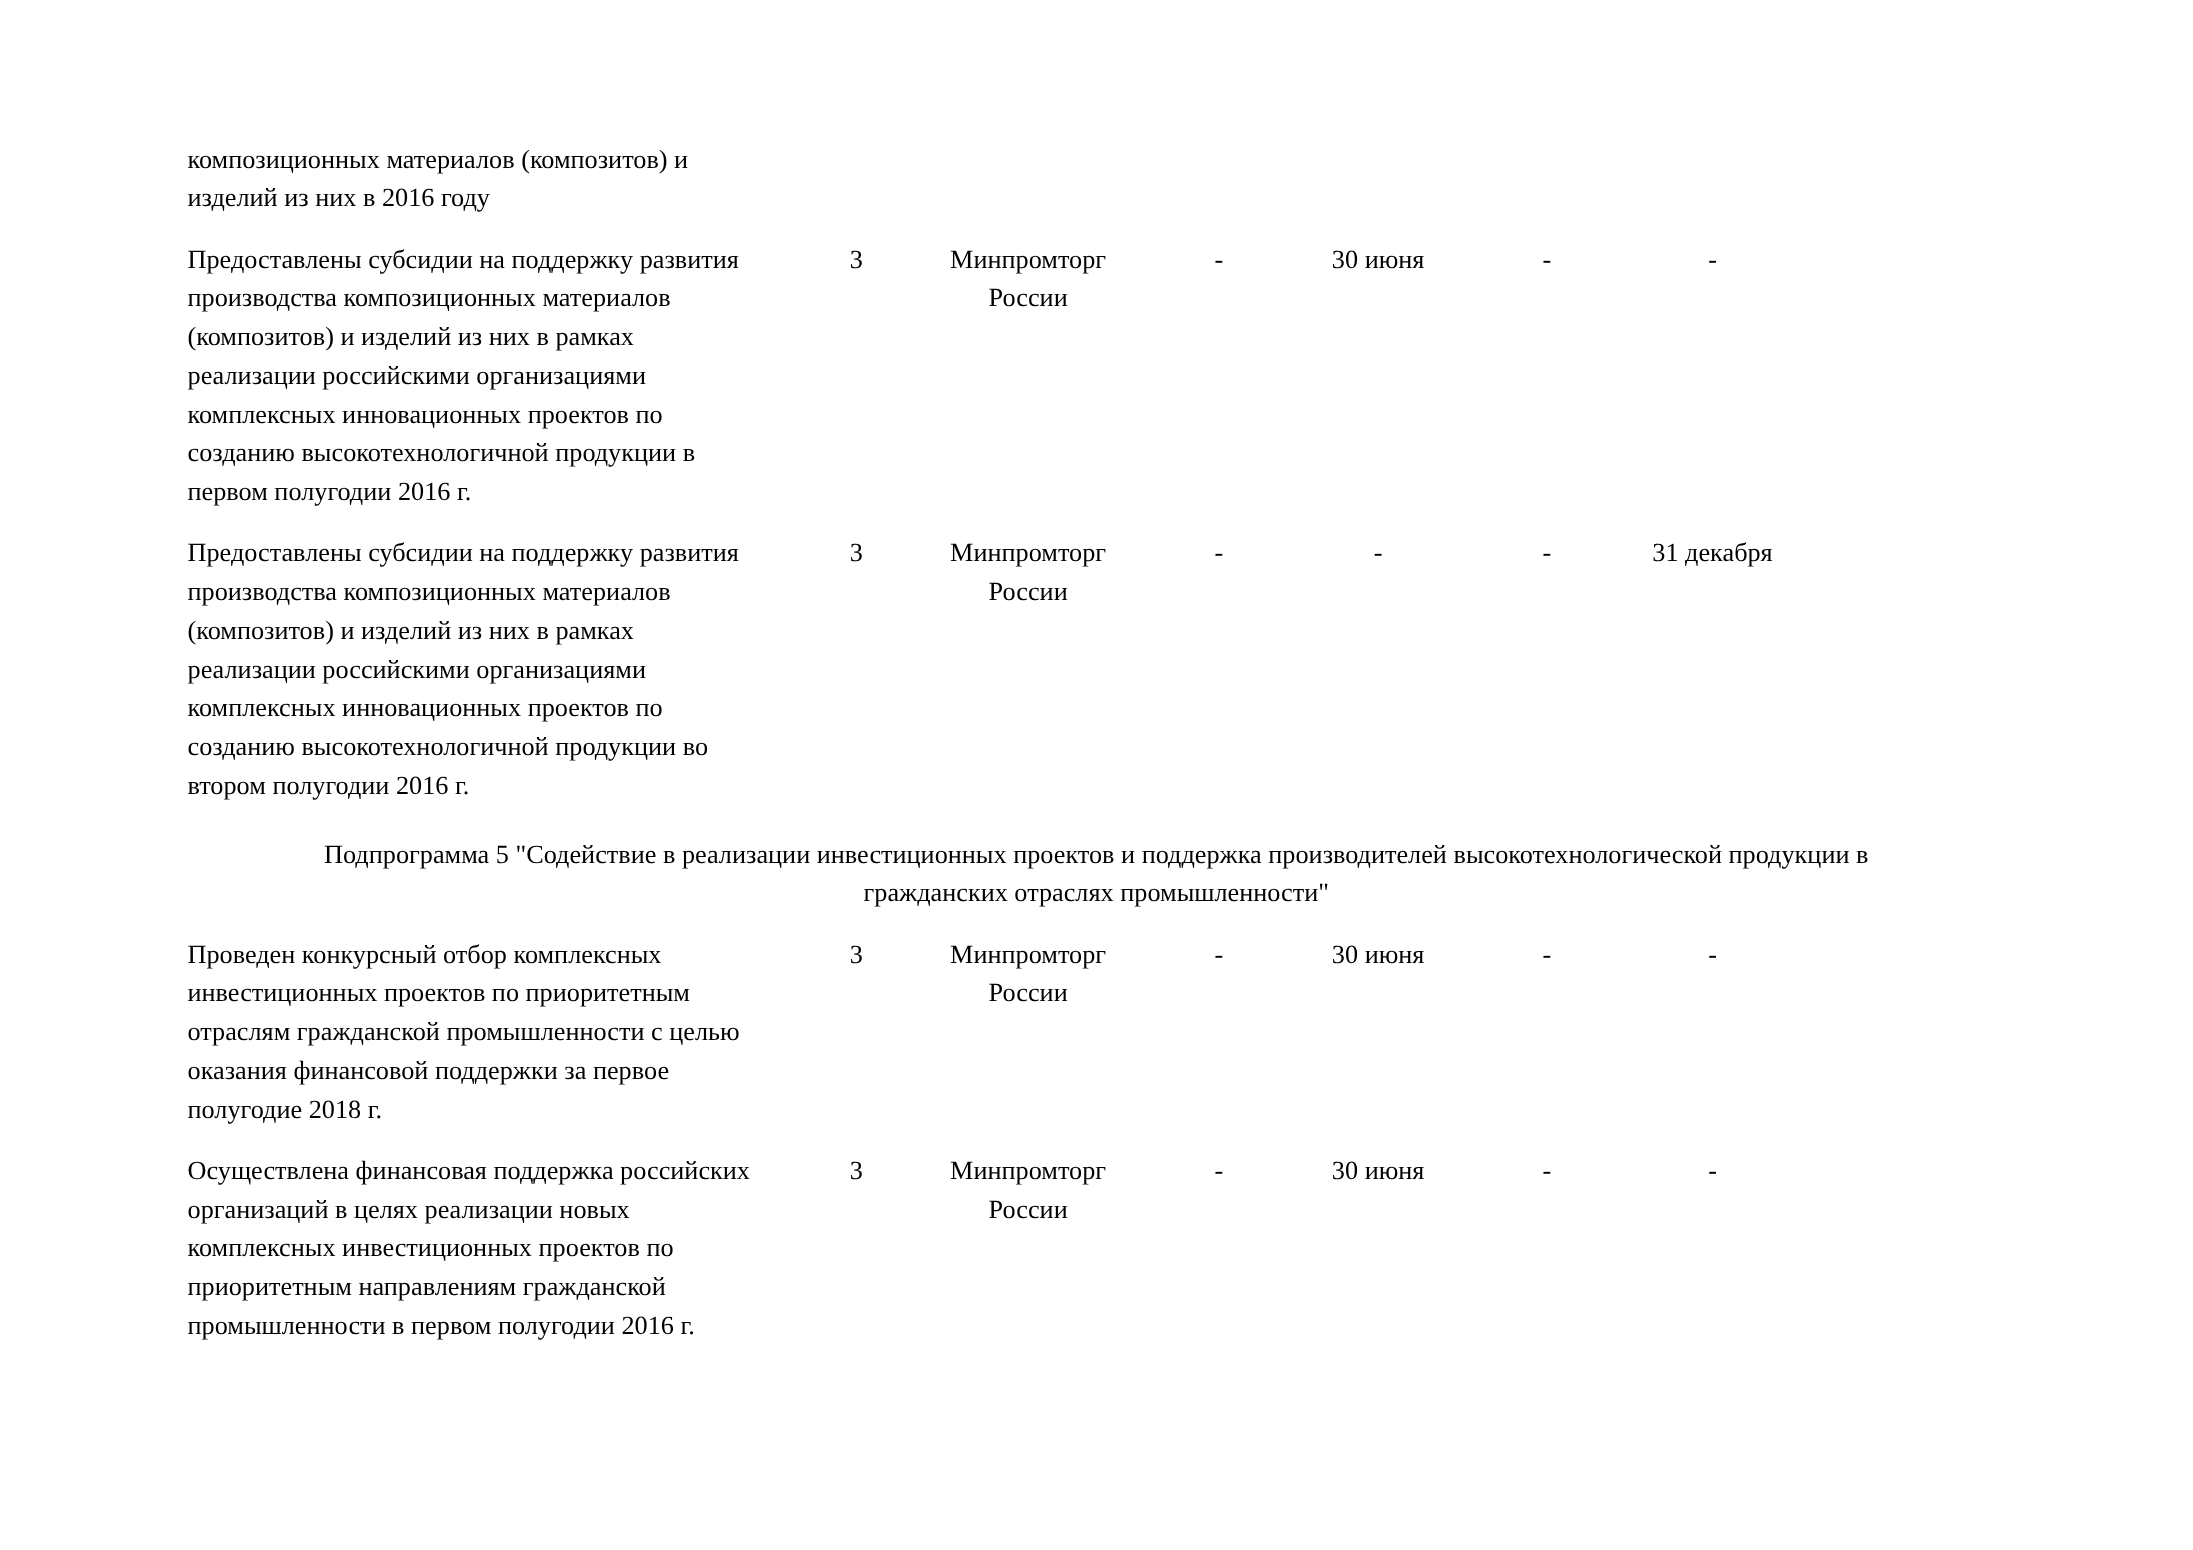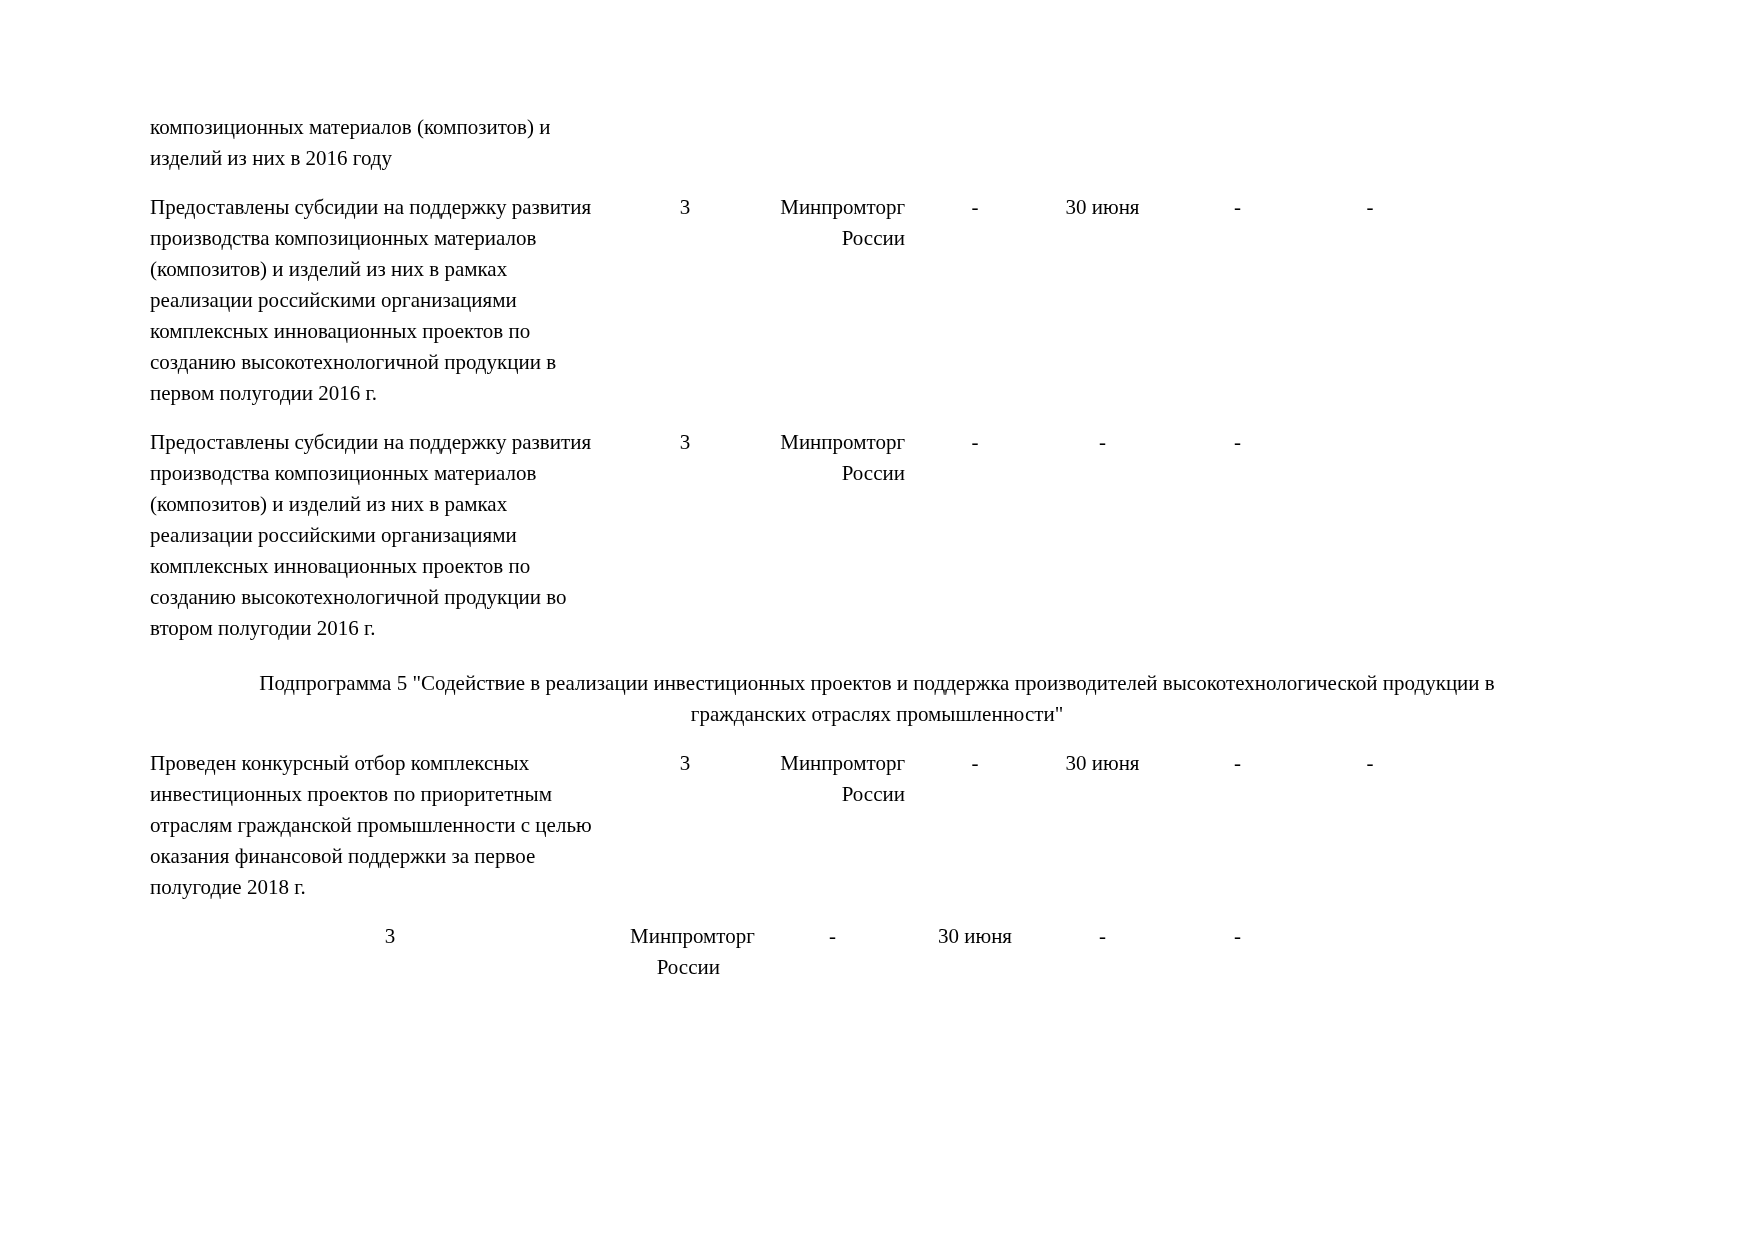--- a/index.html
+++ b/index.html
@@ -30,21 +30,21 @@
     margin-bottom: 18px;
   }
   .cell-desc {
     padding-right: 25px;
     text-align: left;
   }
   .cell-num {
     text-align: center;
   }
   .cell-exec {
-    text-align: right;
+    text-align: center;
     padding-right: 20px;
   }
   .cell-center {
     text-align: center;
   }
   .heading {
     width: 1240px;
     margin: 24px auto 18px auto;
     text-align: center;
   }
@@ -72,32 +72,34 @@
         <div class="cell-center">-</div>
         <div class="cell-center">-</div>
       </div>
       <div class="row">
         <div class="cell-desc">Предоставлены субсидии на поддержку развития производства композиционных материалов (композитов) и изделий из них в рамках реализации российскими организациями комплексных инновационных проектов по созданию высокотехнологичной продукции во втором полугодии 2016 г.</div>
         <div class="cell-num">3</div>
         <div class="cell-exec">Минпромторг России</div>
         <div class="cell-center">-</div>
         <div class="cell-center">-</div>
         <div class="cell-center">-</div>
+        <div class="cell-center">31 декабря</div>
       </div>
       <div class="heading">Подпрограмма 5 "Содействие в реализации инвестиционных проектов и поддержка производителей высокотехнологической продукции в гражданских отраслях промышленности"</div>
       <div class="row">
         <div class="cell-desc">Проведен конкурсный отбор комплексных инвестиционных проектов по приоритетным отраслям гражданской промышленности с целью оказания финансовой поддержки за первое полугодие 2018 г.</div>
         <div class="cell-num">3</div>
         <div class="cell-exec">Минпромторг России</div>
         <div class="cell-center">-</div>
         <div class="cell-center">30 июня</div>
         <div class="cell-center">-</div>
         <div class="cell-center">-</div>
       </div>
       <div class="row">
+        <div class="cell-desc">Осуществлена финансовая поддержка российских организаций в целях реализации новых комплексных инвестиционных проектов по приоритетным направлениям гражданской промышленности в первом полугодии 2016 г.</div>
         <div class="cell-num">3</div>
         <div class="cell-exec">Минпромторг России</div>
         <div class="cell-center">-</div>
         <div class="cell-center">30 июня</div>
         <div class="cell-center">-</div>
         <div class="cell-center">-</div>
       </div>
     </div>
 </div>
 

